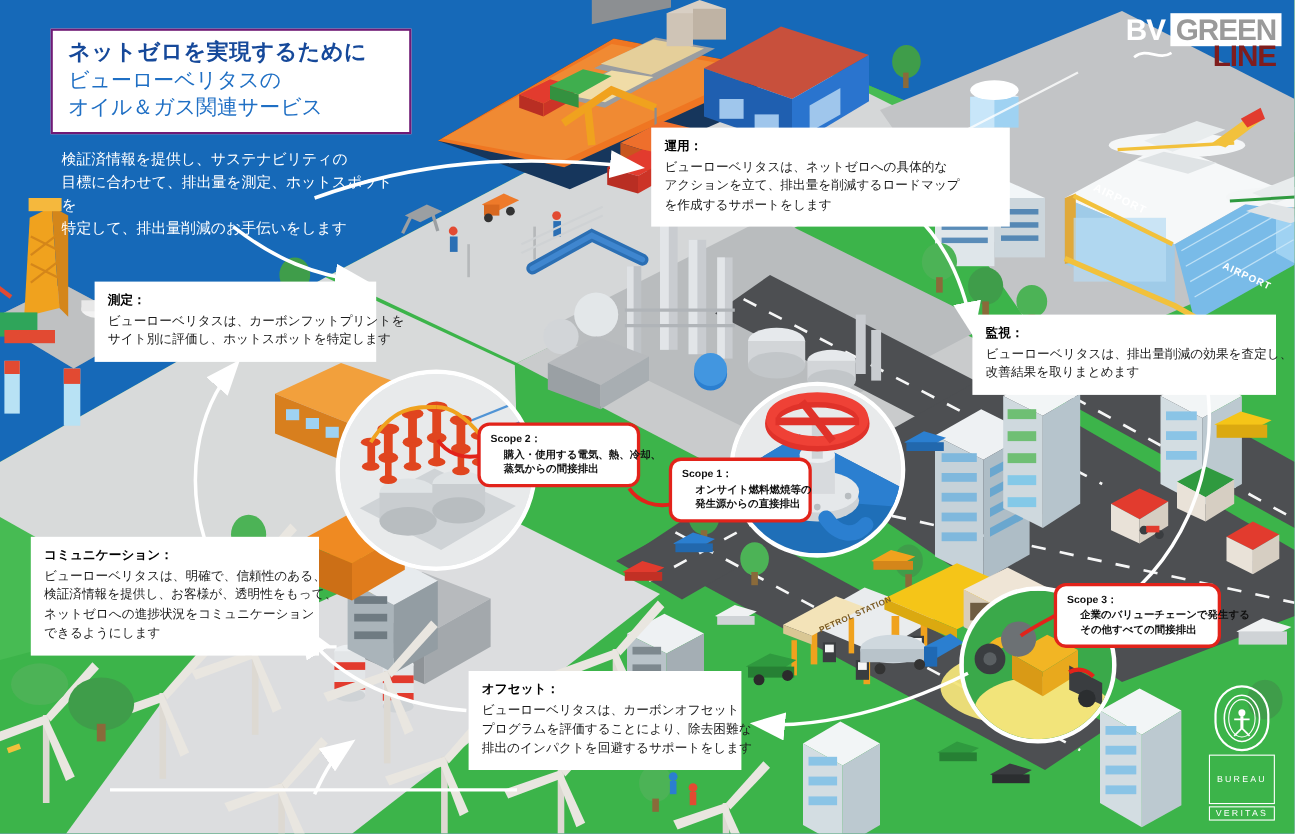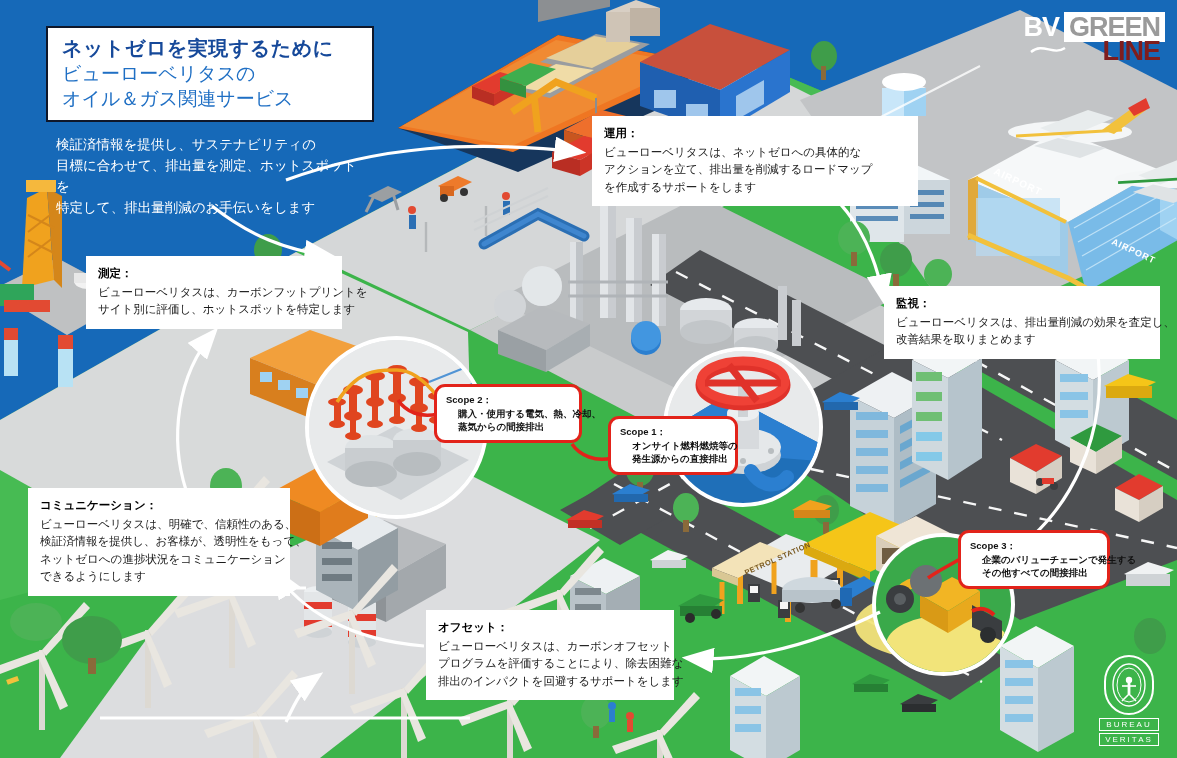--- a/index.html
+++ b/index.html
@@ -2,21 +2,21 @@
 <html><head>
 <meta charset="utf-8">
 <style>
   html,body{margin:0;padding:0;background:#fff;}
   body{font-family:"Liberation Sans","DejaVu Sans",sans-serif;}
   #stage{position:relative;width:1177px;height:758px;overflow:hidden;background:#8fd14f;}
   .sea{position:absolute;left:0;top:0;width:1177px;height:758px;background:#1669b8;}
 
   
   #title-card{position:absolute;left:46px;top:26px;width:328px;height:96px;background:#fff;
-    border:2px solid #0f172a;box-sizing:border-box;padding:8px 14px;}
+    border:2px solid #701a75;box-sizing:border-box;padding:8px 14px;}
   #title-card .l1{font-size:20px;font-weight:bold;color:#16499a;letter-spacing:.5px;line-height:25px;}
   #title-card .l2,#title-card .l3{font-size:19px;color:#1f6fc4;line-height:25px;}
   #subtitle{position:absolute;left:56px;top:134px;width:310px;color:#fff;font-size:13.5px;line-height:21px;}
 
   
   .callout{position:absolute;background:#fff;box-sizing:border-box;padding:9px 12px 10px 12px;
     font-size:11.5px;line-height:17.5px;color:#1b1b1b;box-shadow:0 0 0 0 rgba(0,0,0,0);}
   .callout .hd{font-weight:bold;display:block;margin-bottom:1px;color:#000;}
   .callout .ln{display:block;white-space:nowrap;}
 
@@ -31,21 +31,21 @@
   svg.arrows{position:absolute;left:0;top:0;width:1177px;height:758px;pointer-events:none;}
 
   
   #bv-green{position:absolute;right:12px;top:14px;color:#fff;text-align:right;}
   #bv-green .row1{font-size:27px;font-weight:bold;letter-spacing:-1px;line-height:26px;}
   #bv-green .row2{font-size:27px;font-weight:bold;letter-spacing:-1px;line-height:26px;}
   .chip{background:#fff;color:#9a9a9a;padding:0 5px;margin-left:5px;}
   #bv-logo{position:absolute;right:18px;bottom:12px;width:60px;text-align:center;color:#fff;}
   #bv-logo .seal{width:46px;height:56px;margin:0 auto;border:2px solid #fff;border-radius:50%/44%;
      display:flex;align-items:center;justify-content:center;font-size:7px;}
-  #bv-logo .nm{font-size:8px;letter-spacing:2px;border:1px solid #fff;margin-top:3px;padding:1px 0;}
+  #bv-logo .nm{font-size:8px;letter-spacing:2px;border:1px solid #fff;margin-top:3px;padding:17px 0;}
   #bv-logo .nm2{font-size:8px;letter-spacing:2px;border:1px solid #fff;margin-top:2px;padding:1px 0;}
   .lbl{position:absolute;color:#fff;font-weight:bold;}
 </style>
 </head>
 <body>
 
 <div id="stage">
 
   <div class="sea"></div>
 

